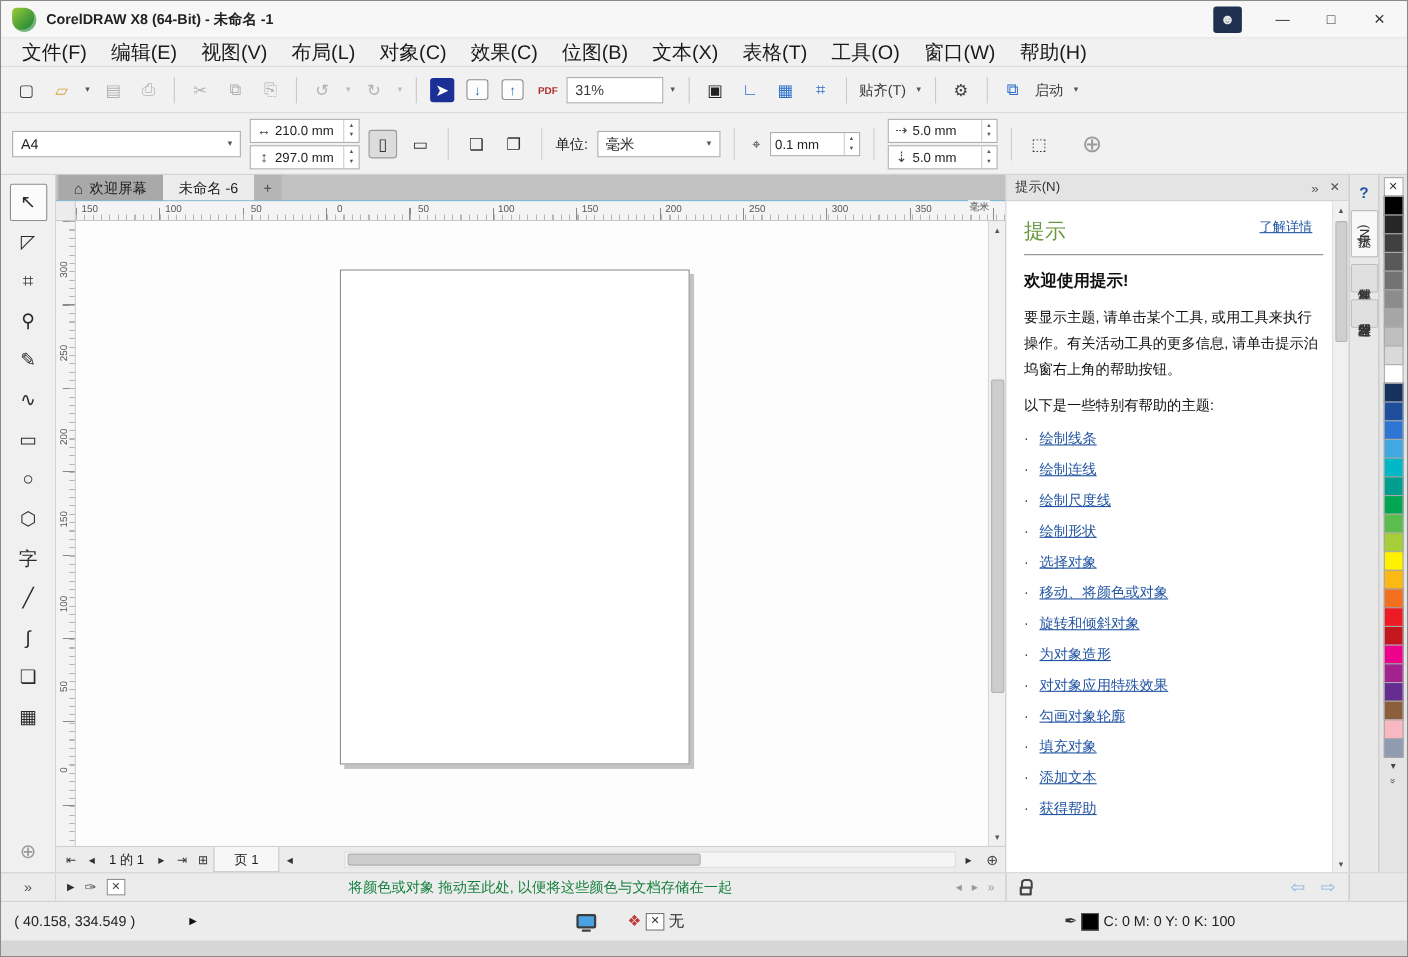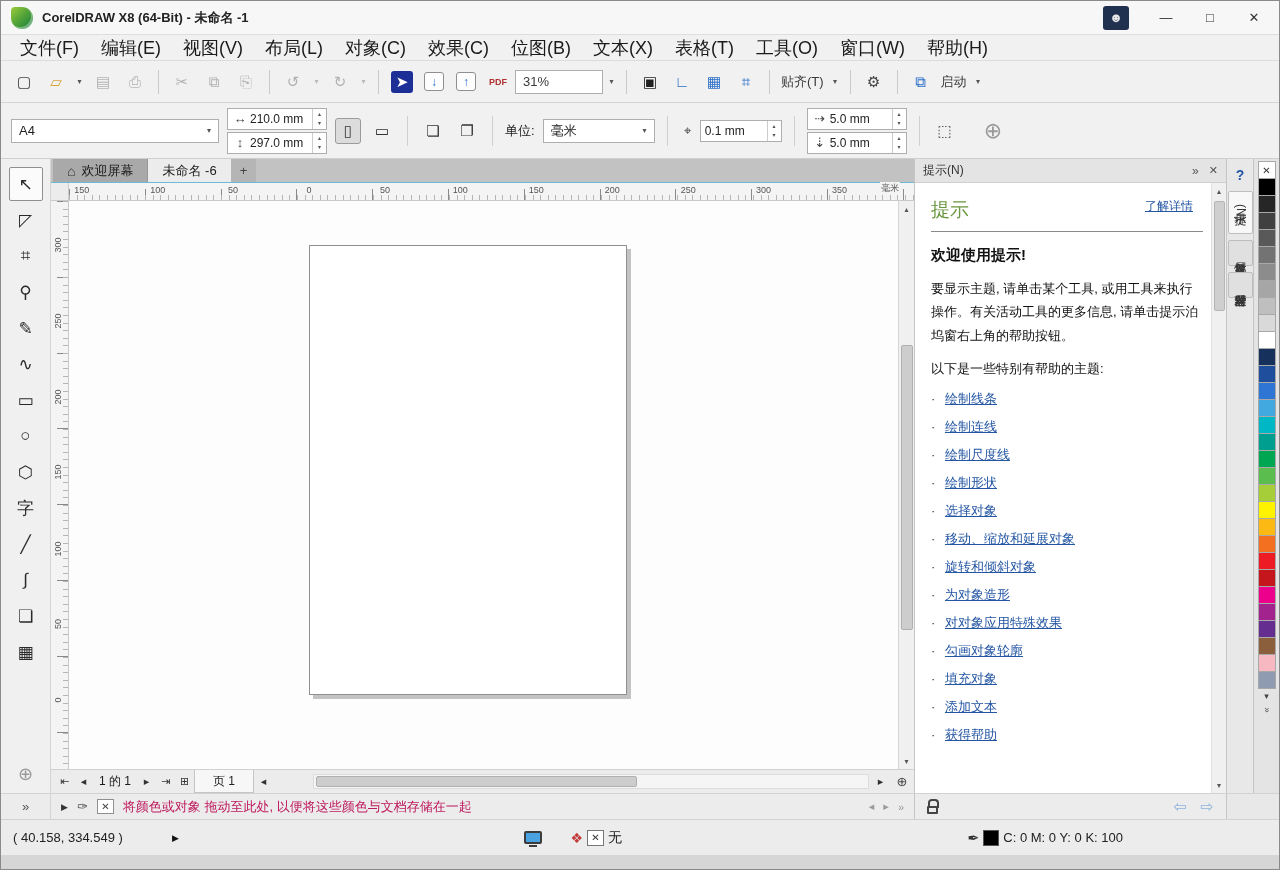--- a/index.html
+++ b/index.html
@@ -142,21 +142,21 @@
   .pal-btn { height:14px; width:18px; font-size:9px; color:#444; display:flex; align-items:center; justify-content:center; }
   .pal-btn.expand { transform:rotate(90deg); }
 
   
   .hintrow { height:26px; display:flex; align-items:stretch; background:#ececec; border-top:1px solid #d2d2d2; flex:0 0 auto; }
   .toolbox-overflow { width:50px; display:flex; align-items:center; justify-content:center; color:#555; font-size:13px; border-right:1px solid #d5d5d5; }
   .hintbar { flex:1; display:flex; align-items:center; gap:9px; padding:0 10px; }
   .hb-play { font-size:9px; color:#333; }
   .hb-eye { font-size:13px; color:#555; }
   .hb-none { width:17px; height:15px; border:1px solid #8f8f8f; background:#fff; display:flex; align-items:center; justify-content:center; font-size:10px; color:#444; }
-  .hint-text { flex:1; color:#be185d; font-size:13px; white-space:nowrap; overflow:hidden; }
+  .hint-text { flex:1; text-align:center; color:#15803d; font-size:13px; white-space:nowrap; overflow:hidden; }
   .hb-arrow { color:#9a9a9a; font-size:11px; }
   .docker-footer { width:312px; display:flex; align-items:center; padding:0 12px; background:#ececec; border-left:1px solid #c5c5c5; }
   .lock { width:11px; height:8px; border:2px solid #444; border-radius:1px; position:relative; margin-top:6px; }
   .lock::before { content:""; position:absolute; width:7px; height:7px; border:2px solid #444; border-bottom:none; border-radius:4px 4px 0 0; top:-9px; left:-1px; }
   .nav-arrows { margin-left:auto; display:flex; gap:14px; font-size:16px; color:#8fb3dd; }
   .hintrow-fill { width:53px; background:#e8e8e8; border-left:1px solid #c5c5c5; }
 
   
   .statusbar { height:36px; background:#ececec; display:flex; align-items:center; padding:0 12px; font-size:13px; gap:4px; border-top:1px solid #d2d2d2; flex:0 0 auto; }
   .coords { min-width:155px; }
@@ -593,21 +593,21 @@
                 <a class="topic-link">绘制形状</a>
               </div>
 
               <div class="topic-row">
                 <span class="bullet">·</span>
                 <a class="topic-link">选择对象</a>
               </div>
 
               <div class="topic-row">
                 <span class="bullet">·</span>
-                <a class="topic-link">移动、缩放和延展对象</a>
+                <a class="topic-link">移动、将颜色或对象</a>
               </div>
 
               <div class="topic-row">
                 <span class="bullet">·</span>
                 <a class="topic-link">旋转和倾斜对象</a>
               </div>
 
               <div class="topic-row">
                 <span class="bullet">·</span>
                 <a class="topic-link">为对象造形</a>

